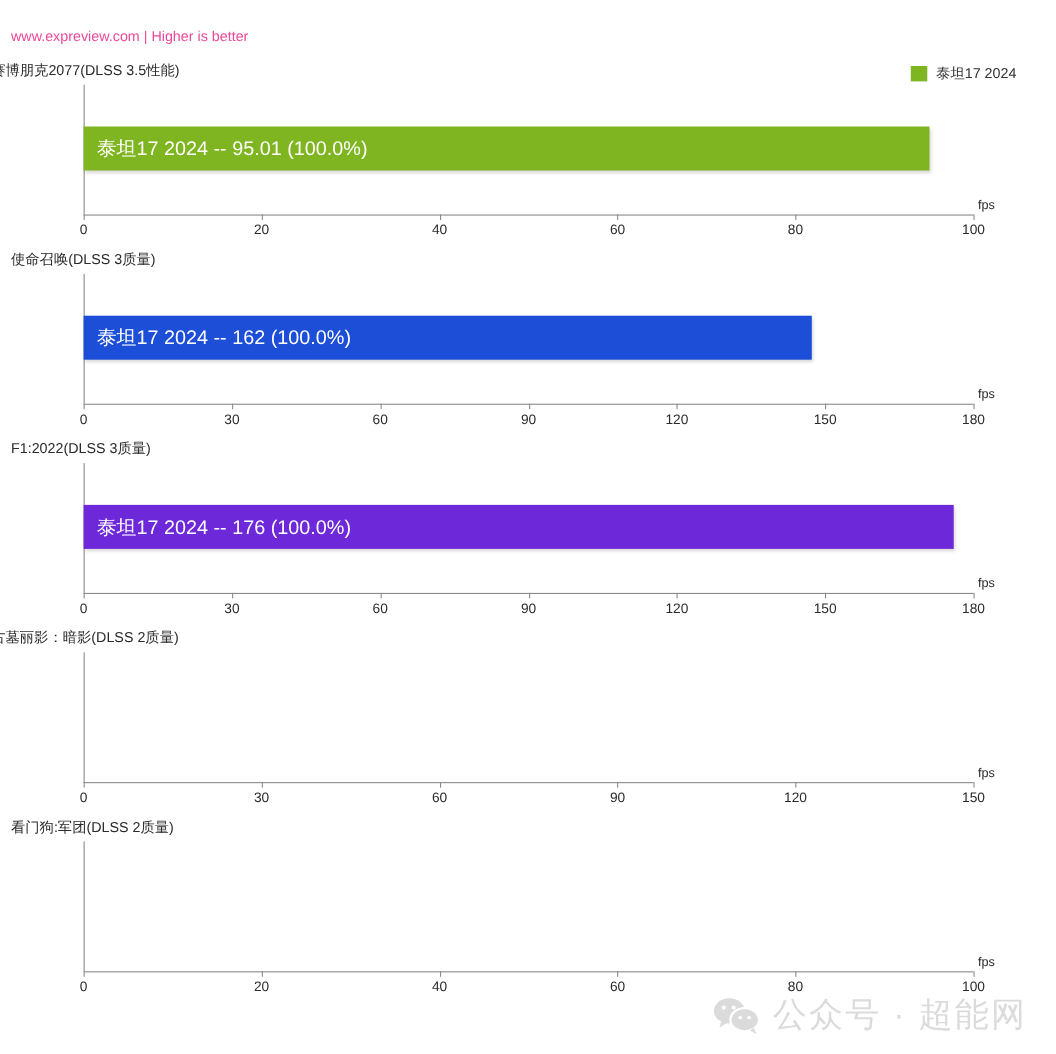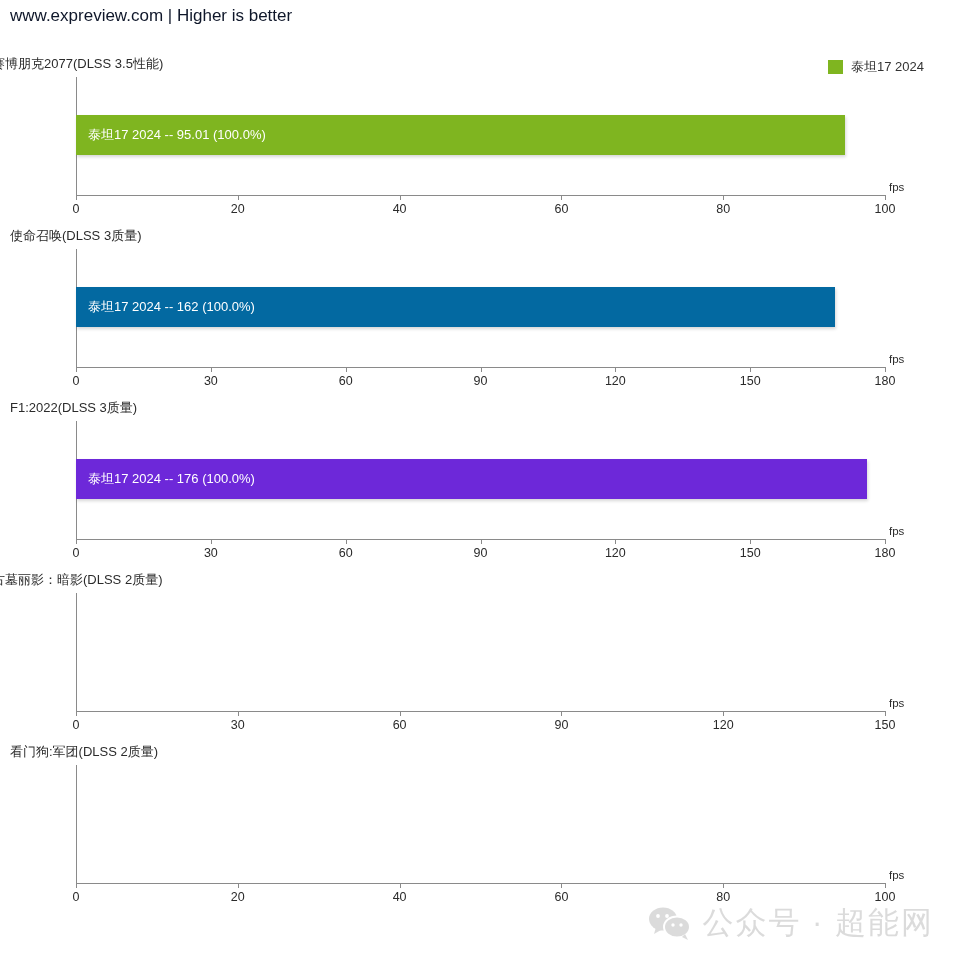--- a/index.html
+++ b/index.html
@@ -24,24 +24,24 @@
     width: 940px;
   }
   #chart-title {
     font-size: 19px;
     font-weight: bold;
     color: #1a1a1a;
     letter-spacing: 0px;
     line-height: 22px;
   }
   #chart-subtitle {
-    font-size: 17px;
-    color: #0f172a;
+    font-size: 13px;
+    color: #ec4899;
     line-height: 16px;
-    margin-top: 4px;
+    margin-top: 21px;
   }
 
   
   #legend {
     position: absolute;
     right: 36px;
     top: 58px;
     display: flex;
     align-items: center;
     gap: 8px;
@@ -98,21 +98,21 @@
     top: 38px;
     height: 40px;
     background: #7fb520;
     box-shadow: 1px 2px 3px rgba(0,0,0,0.16);
     display: flex;
     align-items: center;
     box-sizing: border-box;
     padding-left: 12px;
   }
   .bar-label {
-    font-size: 13px;
+    font-size: 18px;
     color: #ffffff;
     white-space: nowrap;
   }
 
   
   .x-axis {
     position: absolute;
     left: 76px;
     width: 809px;
     height: 30px;
@@ -200,21 +200,21 @@
         <div class="x-tick-label" style="left: 647.2px;">80</div>
         <div class="x-tick" style="left: 809px;"></div>
         <div class="x-tick-label" style="left: 809px;">100</div>
         <div class="axis-unit">fps</div>
       </div>
     </div>
     <div class="panel" style="top: 227px;">
       <div class="panel-title">使命召唤(DLSS 3质量)</div>
       <div class="plot">
         <div class="y-axis"></div>
-        <div class="bar" style="width: 759px; background: #0369a1;">
+        <div class="bar" style="width: 662px; background: #1d4ed8;">
           <span class="bar-label">泰坦17 2024  --  162 (100.0%)</span>
         </div>
       </div>
       <div class="x-axis">
         <div class="x-axis-line"></div>
         <div class="x-tick" style="left: 0px;"></div>
         <div class="x-tick-label" style="left: 0px;">0</div>
         <div class="x-tick" style="left: 134.833px;"></div>
         <div class="x-tick-label" style="left: 134.833px;">30</div>
         <div class="x-tick" style="left: 269.667px;"></div>

